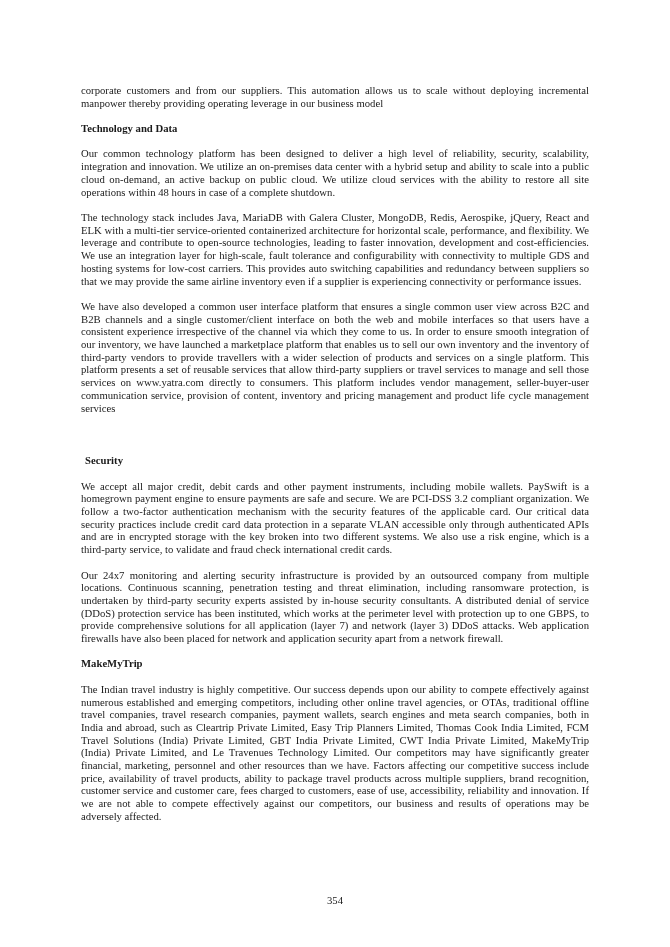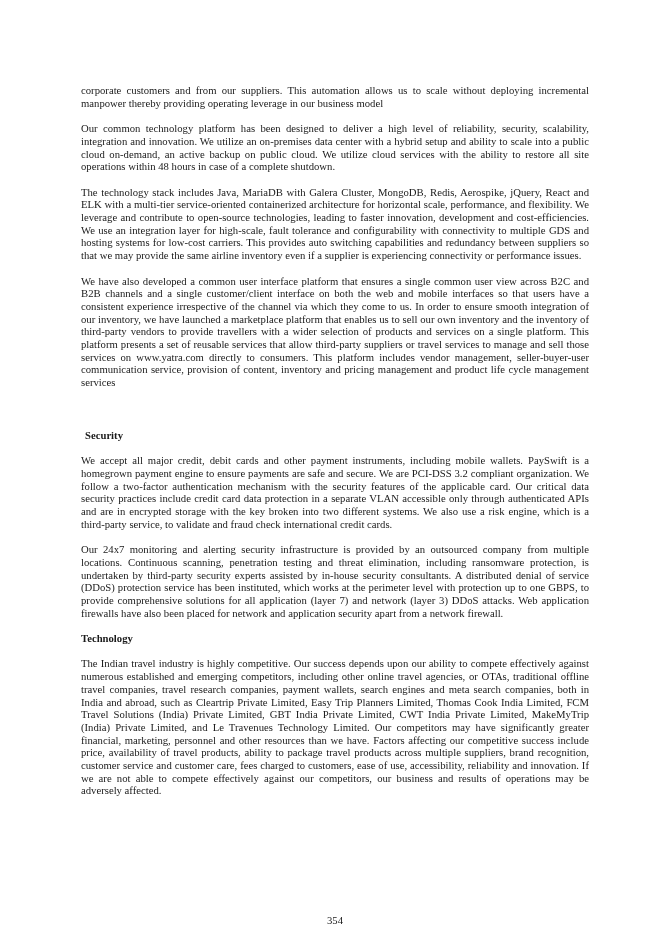--- a/index.html
+++ b/index.html
@@ -34,37 +34,38 @@
     line-height: 12.7px;
     font-weight: 700;
     text-align: left;
   }
   .content h3.indented {
     padding-left: 4px;
     margin-top: 40px;
   }
   .footer {
     position: absolute;
-    top: 914px;
+    top: 894px;
     left: 0;
     width: 670px;
     text-align: center;
     font-size: 10.7px;
     line-height: 12.7px;
   }
 </style>
 </head>
 <body>
 
 <div class="page">
   <div class="content">
     <p>corporate customers and from our suppliers. This automation allows us to scale without deploying incremental manpower thereby providing operating leverage in our business model</p>
+    <h3>Technology and Data</h3>
     <p>Our common technology platform has been designed to deliver a high level of reliability, security, scalability, integration and innovation. We utilize an on-premises data center with a hybrid setup and ability to scale into a public cloud on-demand, an active backup on public cloud. We utilize cloud services with the ability to restore all site operations within 48 hours in case of a complete shutdown.</p>
     <p>The technology stack includes Java, MariaDB with Galera Cluster, MongoDB, Redis, Aerospike, jQuery, React and ELK with a multi-tier service-oriented containerized architecture for horizontal scale, performance, and flexibility. We leverage and contribute to open-source technologies, leading to faster innovation, development and cost-efficiencies. We use an integration layer for high-scale, fault tolerance and configurability with connectivity to multiple GDS and hosting systems for low-cost carriers. This provides auto switching capabilities and redundancy between suppliers so that we may provide the same airline inventory even if a supplier is experiencing connectivity or performance issues.</p>
     <p>We have also developed a common user interface platform that ensures a single common user view across B2C and B2B channels and a single customer/client interface on both the web and mobile interfaces so that users have a consistent experience irrespective of the channel via which they come to us. In order to ensure smooth integration of our inventory, we have launched a marketplace platform that enables us to sell our own inventory and the inventory of third-party vendors to provide travellers with a wider selection of products and services on a single platform. This platform presents a set of reusable services that allow third-party suppliers or travel services to manage and sell those services on www.yatra.com directly to consumers. This platform includes vendor management, seller-buyer-user communication service, provision of content, inventory and pricing management and product life cycle management services</p>
     <h3 class="indented">Security</h3>
     <p>We accept all major credit, debit cards and other payment instruments, including mobile wallets. PaySwift is a homegrown payment engine to ensure payments are safe and secure. We are PCI-DSS 3.2 compliant organization. We follow a two-factor authentication mechanism with the security features of the applicable card. Our critical data security practices include credit card data protection in a separate VLAN accessible only through authenticated APIs and are in encrypted storage with the key broken into two different systems. We also use a risk engine, which is a third-party service, to validate and fraud check international credit cards.</p>
     <p>Our 24x7 monitoring and alerting security infrastructure is provided by an outsourced company from multiple locations. Continuous scanning, penetration testing and threat elimination, including ransomware protection, is undertaken by third-party security experts assisted by in-house security consultants. A distributed denial of service (DDoS) protection service has been instituted, which works at the perimeter level with protection up to one GBPS, to provide comprehensive solutions for all application (layer 7) and network (layer 3) DDoS attacks. Web application firewalls have also been placed for network and application security apart from a network firewall.</p>
-    <h3>Technology</h3>
+    <h3>MakeMyTrip</h3>
     <p>The Indian travel industry is highly competitive. Our success depends upon our ability to compete effectively against numerous established and emerging competitors, including other online travel agencies, or OTAs, traditional offline travel companies, travel research companies, payment wallets, search engines and meta search companies, both in India and abroad, such as Cleartrip Private Limited, Easy Trip Planners Limited, Thomas Cook India Limited, FCM Travel Solutions (India) Private Limited, GBT India Private Limited, CWT India Private Limited, MakeMyTrip (India) Private Limited, and Le Travenues Technology Limited. Our competitors may have significantly greater financial, marketing, personnel and other resources than we have. Factors affecting our competitive success include price, availability of travel products, ability to package travel products across multiple suppliers, brand recognition, customer service and customer care, fees charged to customers, ease of use, accessibility, reliability and innovation. If we are not able to compete effectively against our competitors, our business and results of operations may be adversely affected.</p>
   </div>
   <div class="footer">354</div>
 </div>
 
 </body></html>

